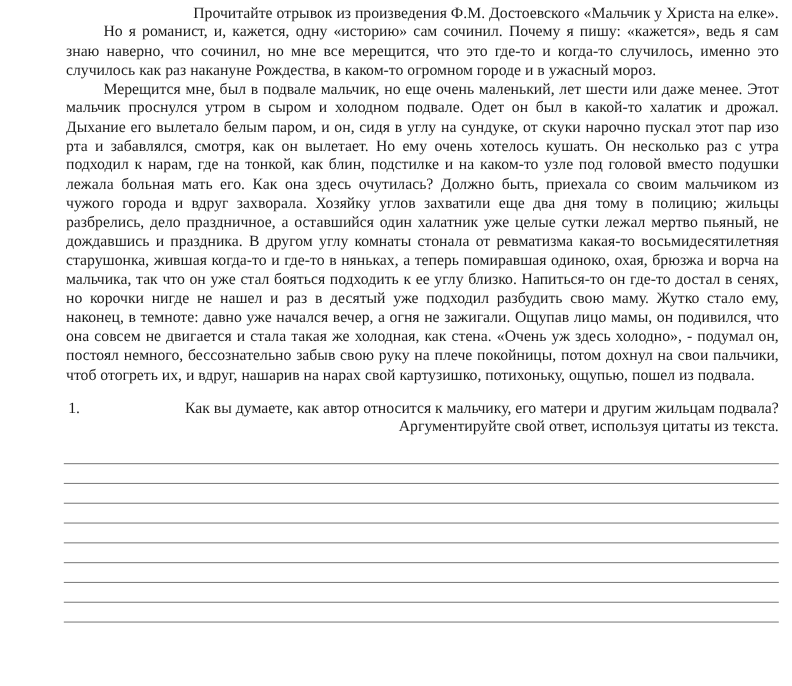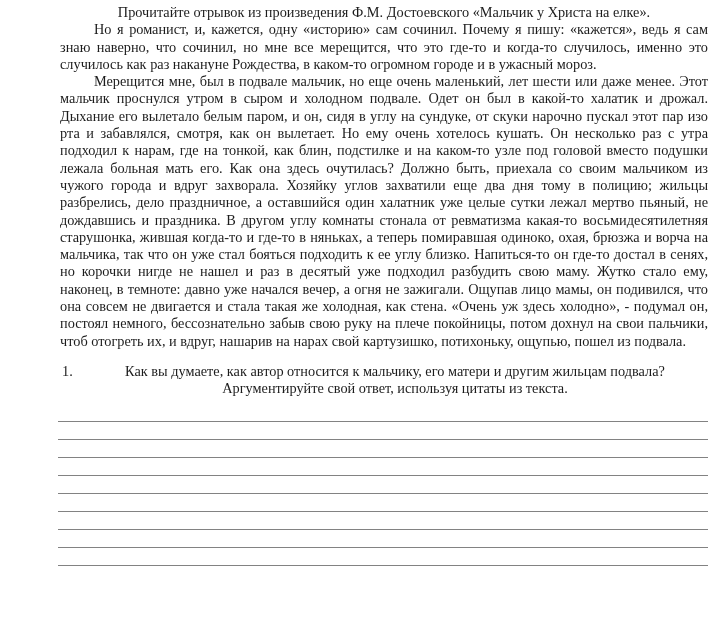--- a/index.html
+++ b/index.html
@@ -17,40 +17,40 @@
   }
   .doc {
     position: absolute;
     left: 60px;
     top: 4px;
     width: 648px;
     font-size: 14.3px;
     line-height: 17.3px;
   }
   .instruction {
-    text-align: center;
+    text-align: right;
     white-space: normal;
   }
   .para {
     text-align: justify;
     text-indent: 34px;
     margin: 0;
   }
   .question {
     display: flex;
     margin-top: 13px;
     align-items: flex-start;
   }
   .q-number {
     flex: 0 0 20px;
     padding-left: 2px;
   }
   .q-text {
     flex: 1;
-    text-align: center;
+    text-align: right;
   }
   .answer-lines {
     margin-top: 6px;
     margin-left: -2px;
     width: 650px;
   }
   .answer-line {
     height: 17px;
     border-bottom: 1.4px solid #828282;
   }

